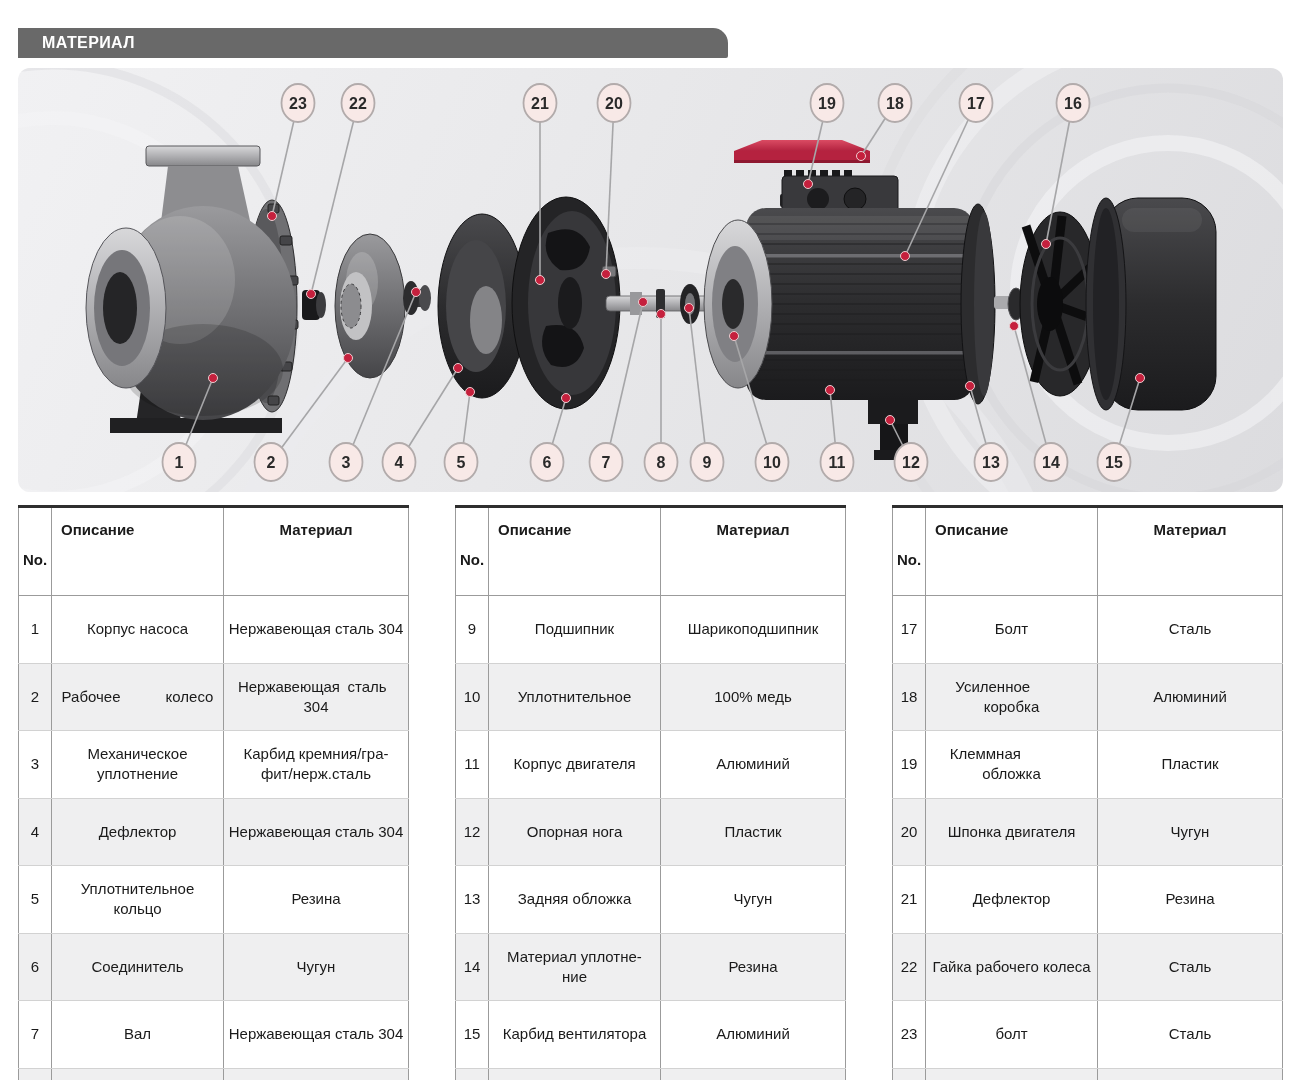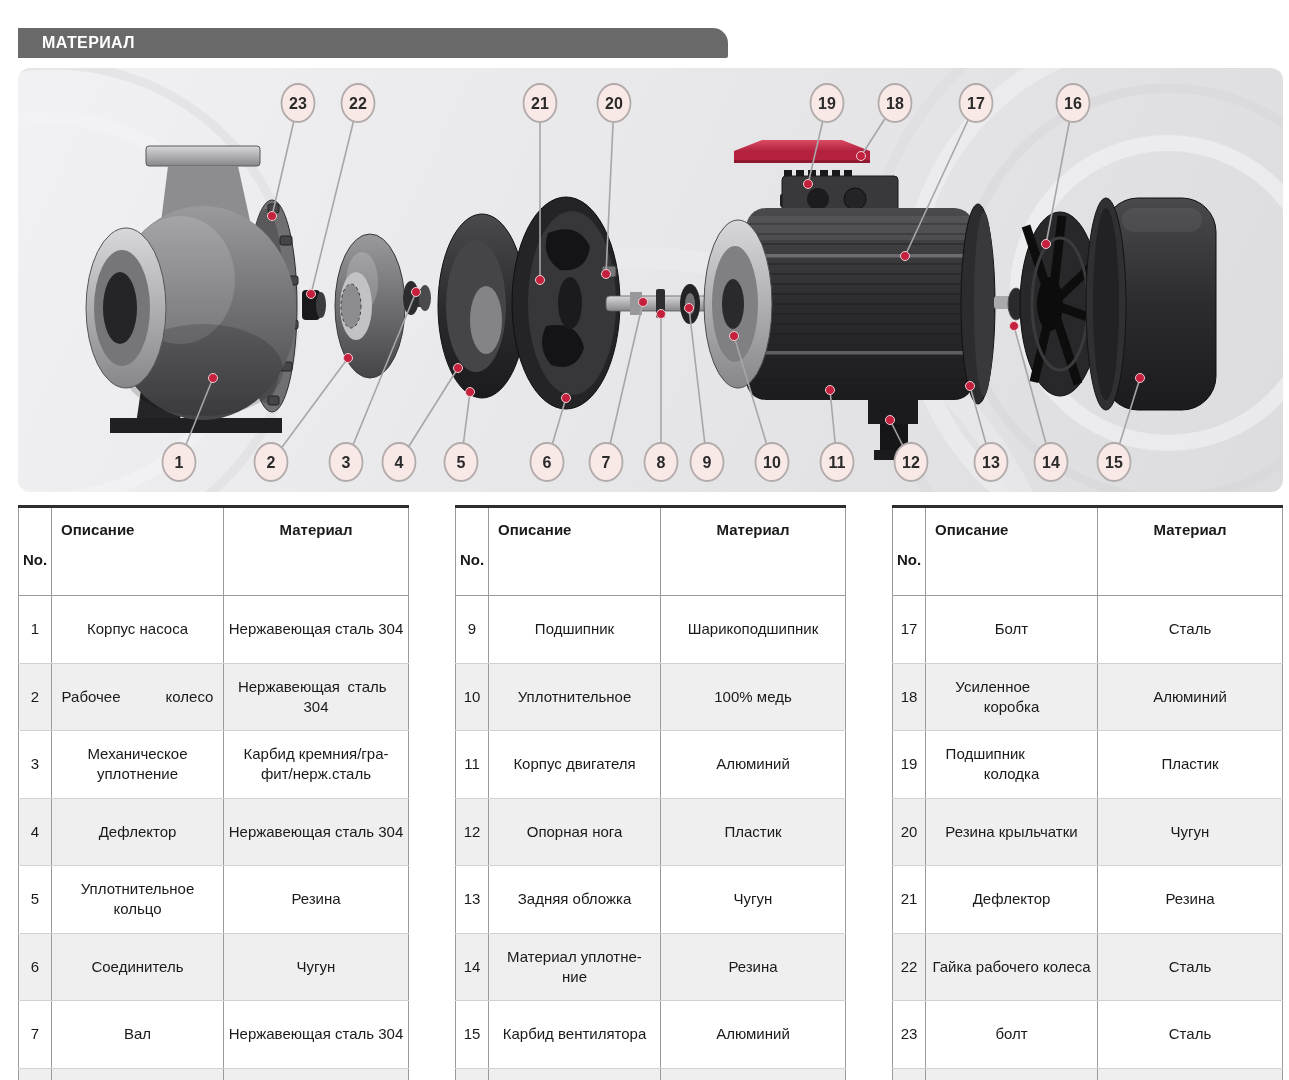--- a/index.html
+++ b/index.html
@@ -454,26 +454,26 @@
             <td class="desc">Болт</td>
             <td class="mat">Сталь</td>
           </tr>
           <tr>
             <td class="no">18</td>
             <td class="desc">Усиленное     коробка</td>
             <td class="mat">Алюминий</td>
           </tr>
           <tr>
             <td class="no">19</td>
-            <td class="desc">Подшипник       колодка</td>
+            <td class="desc">Клеммная       обложка</td>
             <td class="mat">Пластик</td>
           </tr>
           <tr>
             <td class="no">20</td>
-            <td class="desc">Резина крыльчатки</td>
+            <td class="desc">Шпонка двигателя</td>
             <td class="mat">Чугун</td>
           </tr>
           <tr>
             <td class="no">21</td>
             <td class="desc">Дефлектор</td>
             <td class="mat">Резина</td>
           </tr>
           <tr>
             <td class="no">22</td>
             <td class="desc">Гайка рабочего колеса</td>

